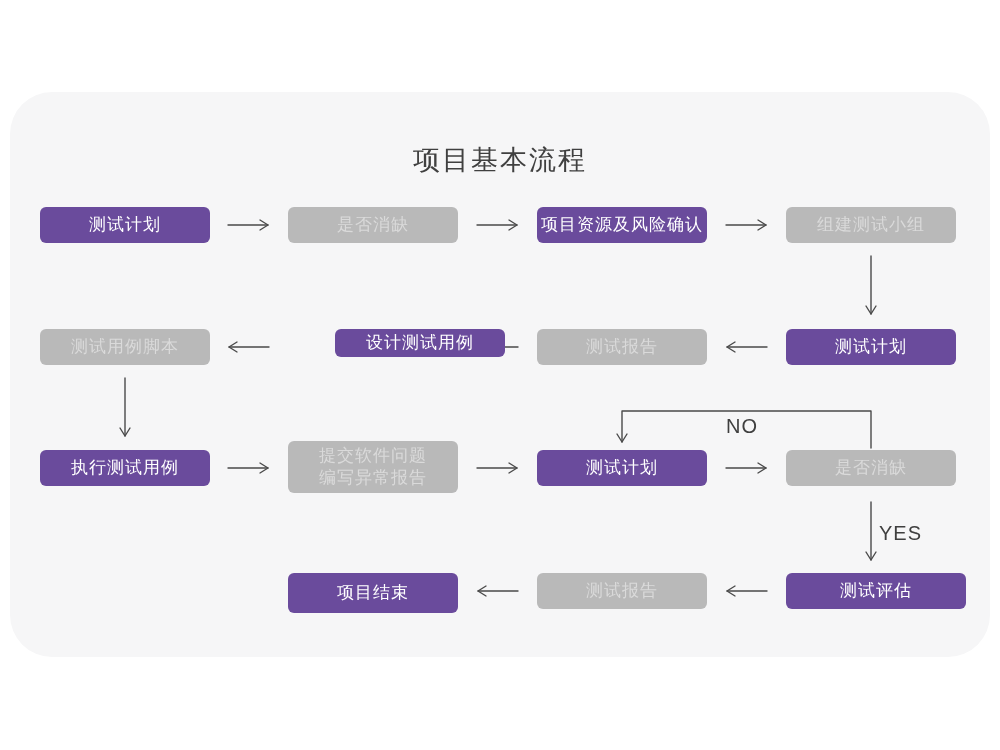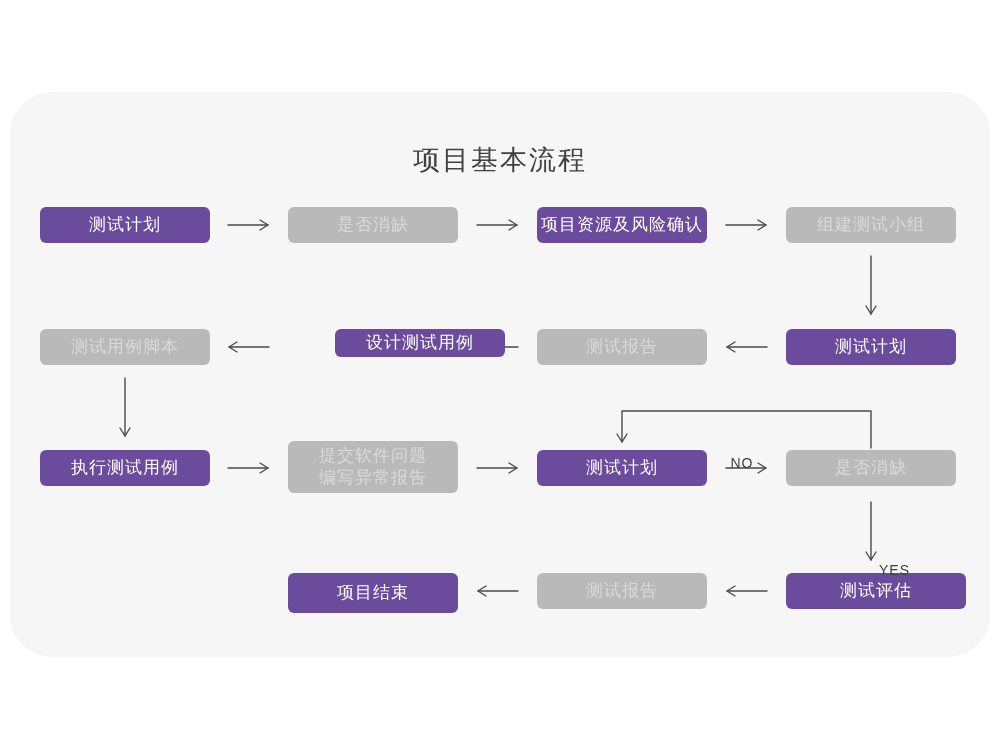--- a/index.html
+++ b/index.html
@@ -57,24 +57,23 @@
     color: #dadada;
   }
   .arrows {
     position: absolute;
     left: 0;
     top: 0;
     pointer-events: none;
   }
   .flow-label {
     position: absolute;
-    font-size: 14px;
+    font-size: 20px;
     color: #3f3f3f;
     letter-spacing: 1px;
-    margin-top: 40px;
   }
 </style>
 </head>
 <body>
 
 <div class="viewport">
 
   <div class="card"></div>
 
   <div class="title">项目基本流程</div>

